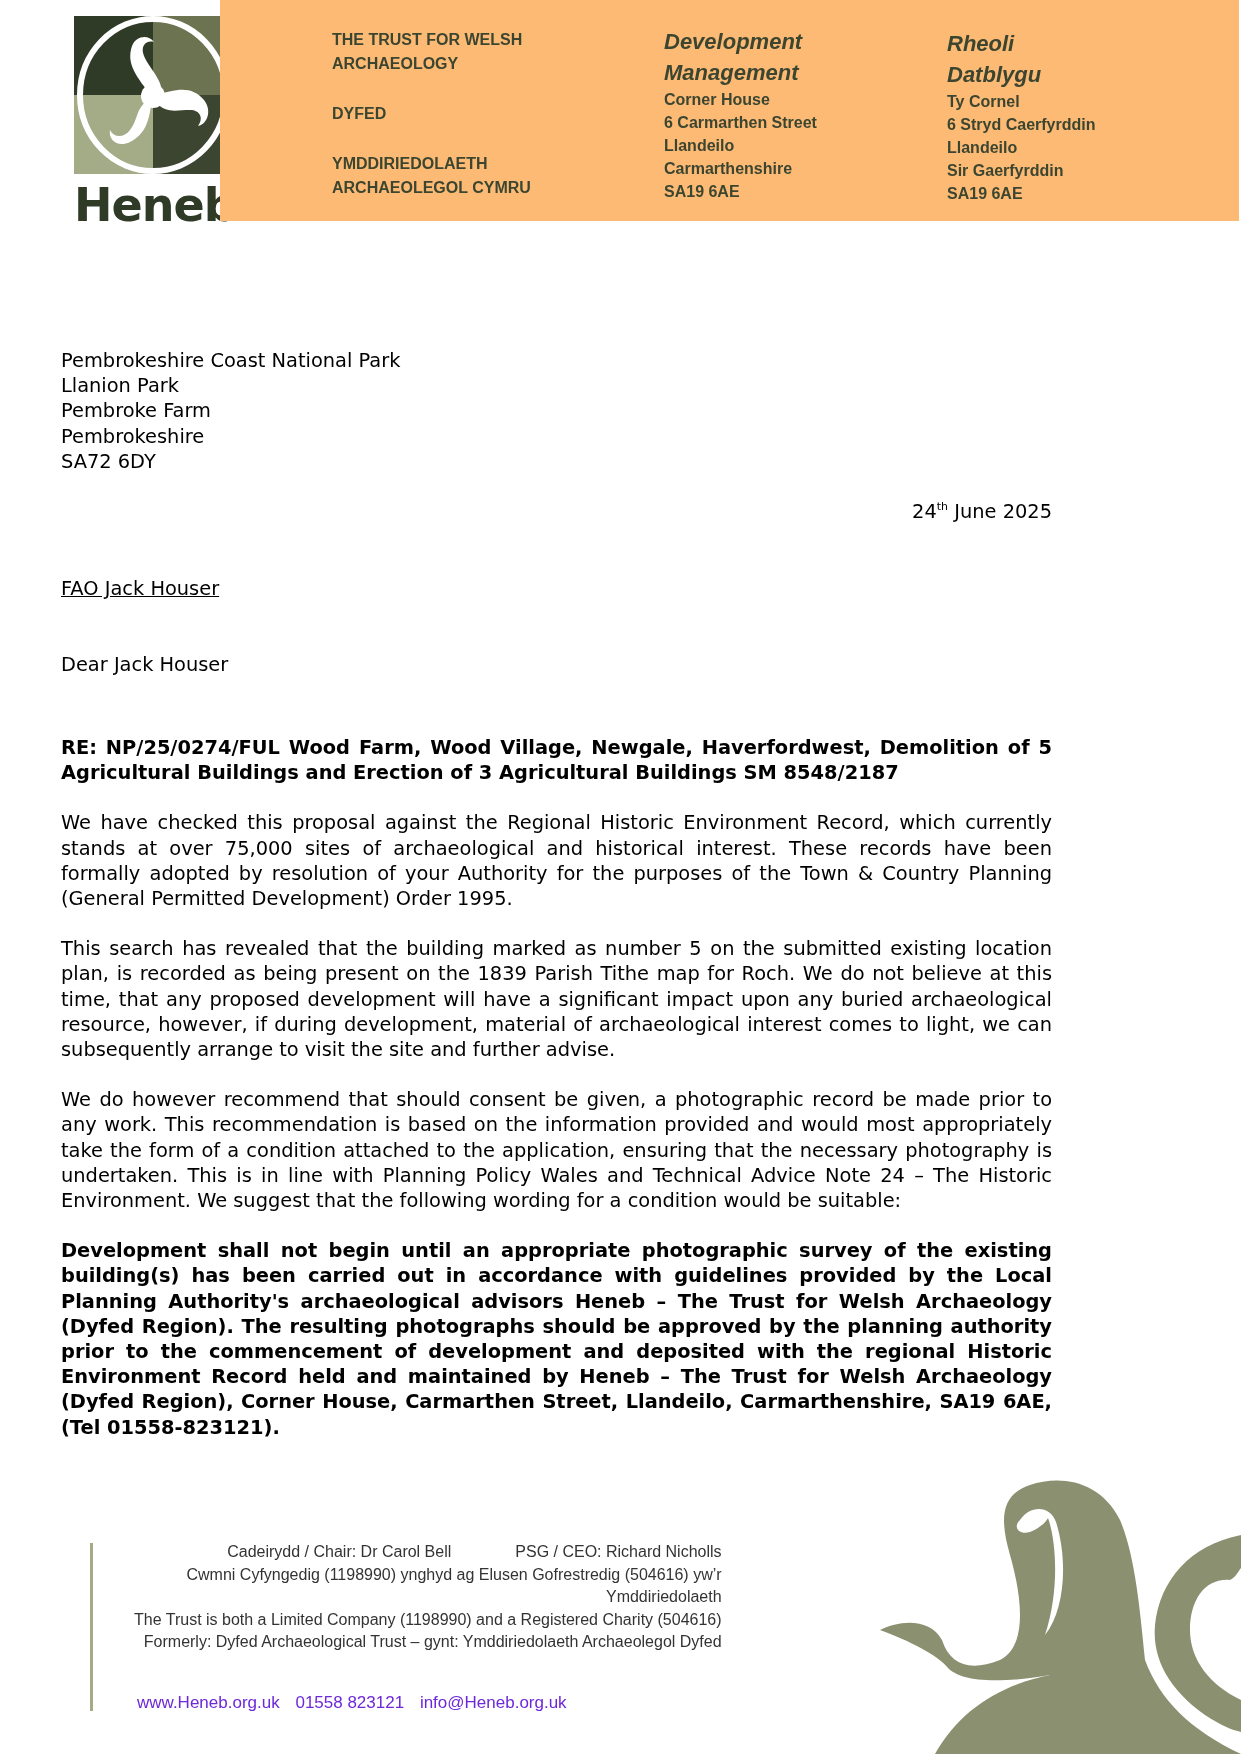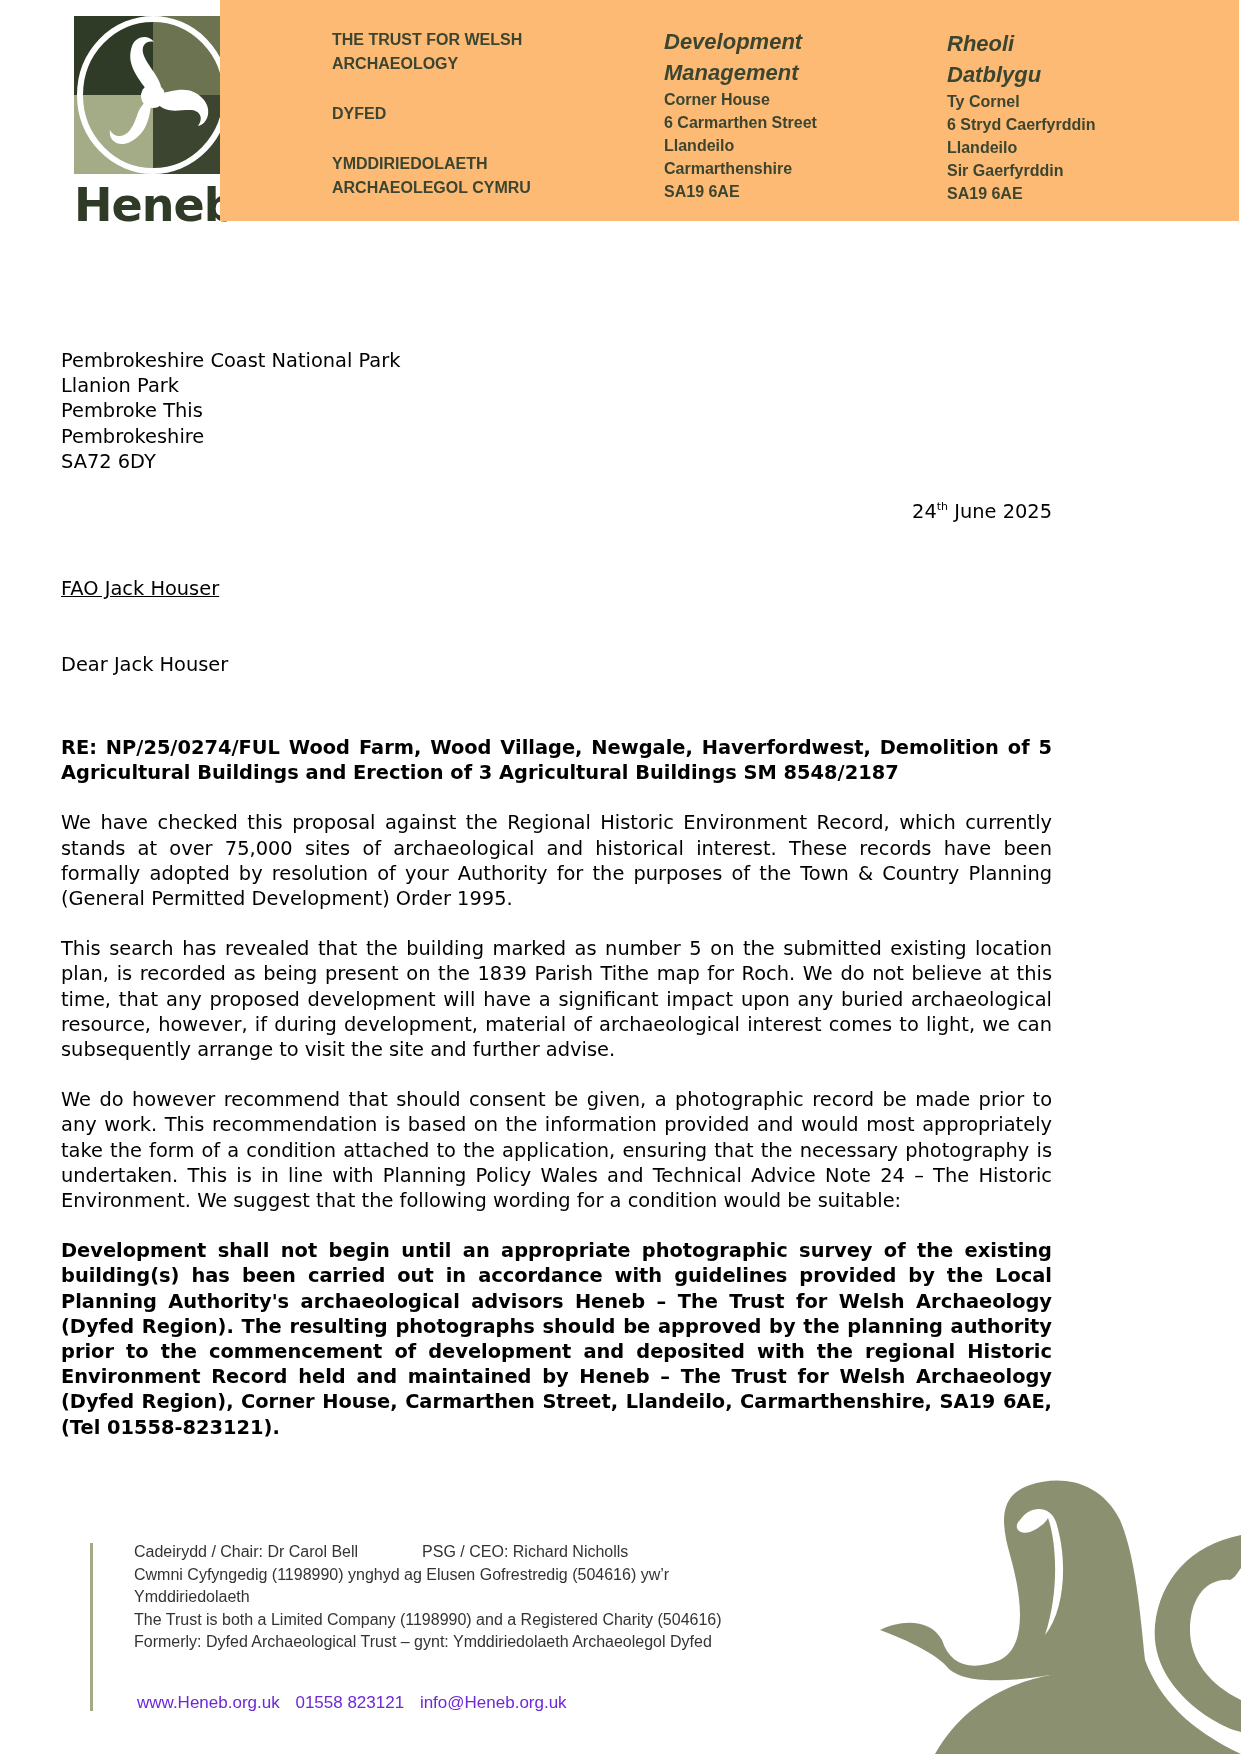--- a/index.html
+++ b/index.html
@@ -23,21 +23,21 @@
   .date { position: absolute; right: 189px; top: 499px; }
   .date sup { font-size: 11px; vertical-align: 8px; line-height: 0; }
   .fao { position: absolute; left: 61px; top: 576px; text-decoration: underline; }
   .salutation { position: absolute; left: 61px; top: 652px; }
   .content { position: absolute; left: 61px; top: 690px; width: 991px; margin-top: 45px; }
   .content p { margin: 0 0 25px 0; text-align: justify; }
   .content p.bold { font-weight: bold; }
   .content p.subject { font-weight: bold; margin-bottom: 25px; }
 
   .footer-bar { position: absolute; left: 90px; top: 1543px; width: 3px; height: 168px; background: #a3ab87; }
-  .footer-text { position: absolute; left: 134px; top: 1541px; font-family: "Liberation Sans", sans-serif; font-size: 16px; line-height: 22.5px; color: #333; }
+  .footer-text { position: absolute; left: 134px; top: 1541px; font-family: "Liberation Sans", sans-serif; font-size: 16px; line-height: 22.5px; color: #333; text-align: right; }
   .footer-text .tab { display: inline-block; width: 64px; }
   .footer-contacts { position: absolute; left: 137px; top: 1693px; font-family: "Liberation Sans", sans-serif; font-size: 17px; color: #6d28d9; }
   .footer-contacts span { margin-right: 11px; }
   .ornament { position: absolute; left: 860px; top: 1460px; width: 381px; height: 294px; }
 </style>
 </head>
 <body>
 
 <div class="logo">
   <svg width="158" height="158" viewBox="0 0 158 158">
@@ -80,21 +80,21 @@
     <div class="addr">6 Stryd Caerfyrddin</div>
     <div class="addr">Llandeilo</div>
     <div class="addr">Sir Gaerfyrddin</div>
     <div class="addr">SA19 6AE</div>
   </div>
 </div>
 
 <div class="recipient body-text">
   <div>Pembrokeshire Coast National Park</div>
   <div>Llanion Park</div>
-  <div>Pembroke This</div>
+  <div>Pembroke Farm</div>
   <div>Pembrokeshire</div>
   <div>SA72 6DY</div>
 </div>
 
 <div class="date body-text"><span>24</span><sup>th</sup><span> June 2025</span></div>
 
 <div class="fao body-text">FAO Jack Houser</div>
 
 <div class="salutation body-text">Dear Jack Houser</div>
 

